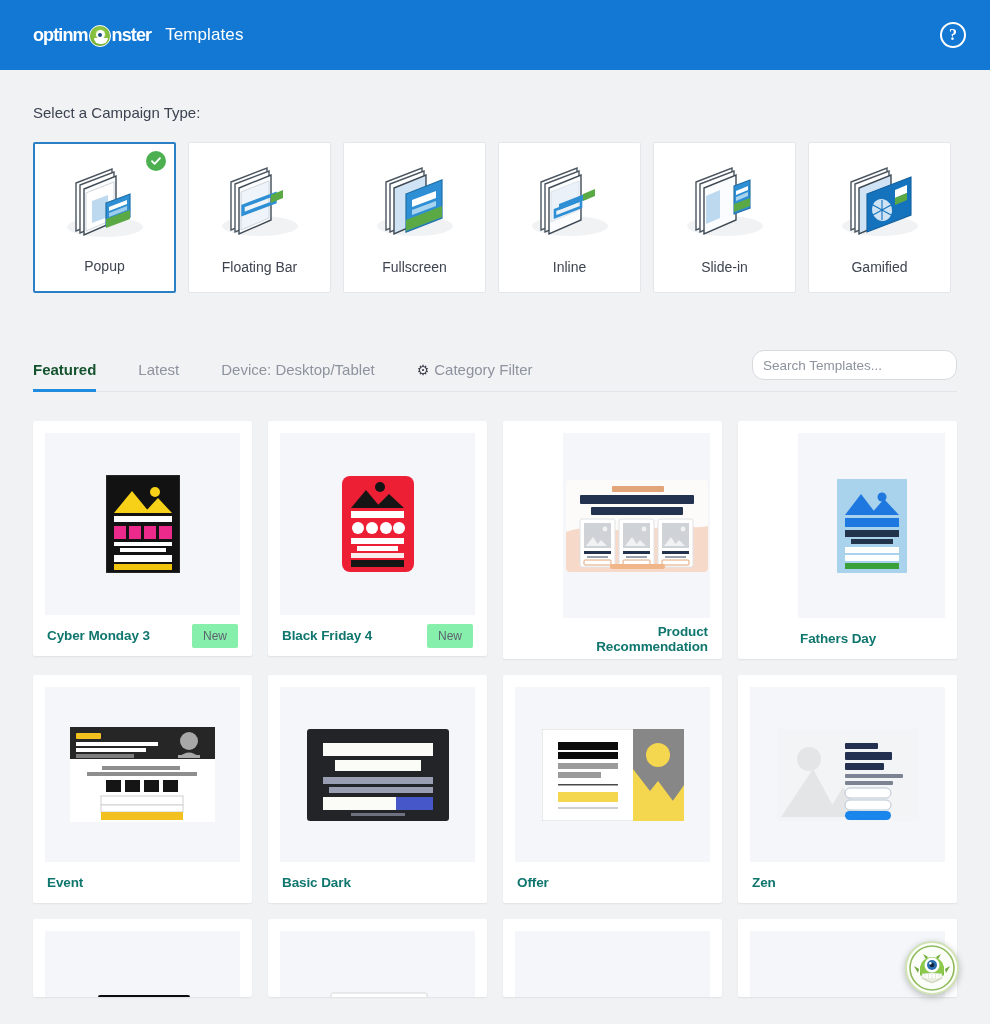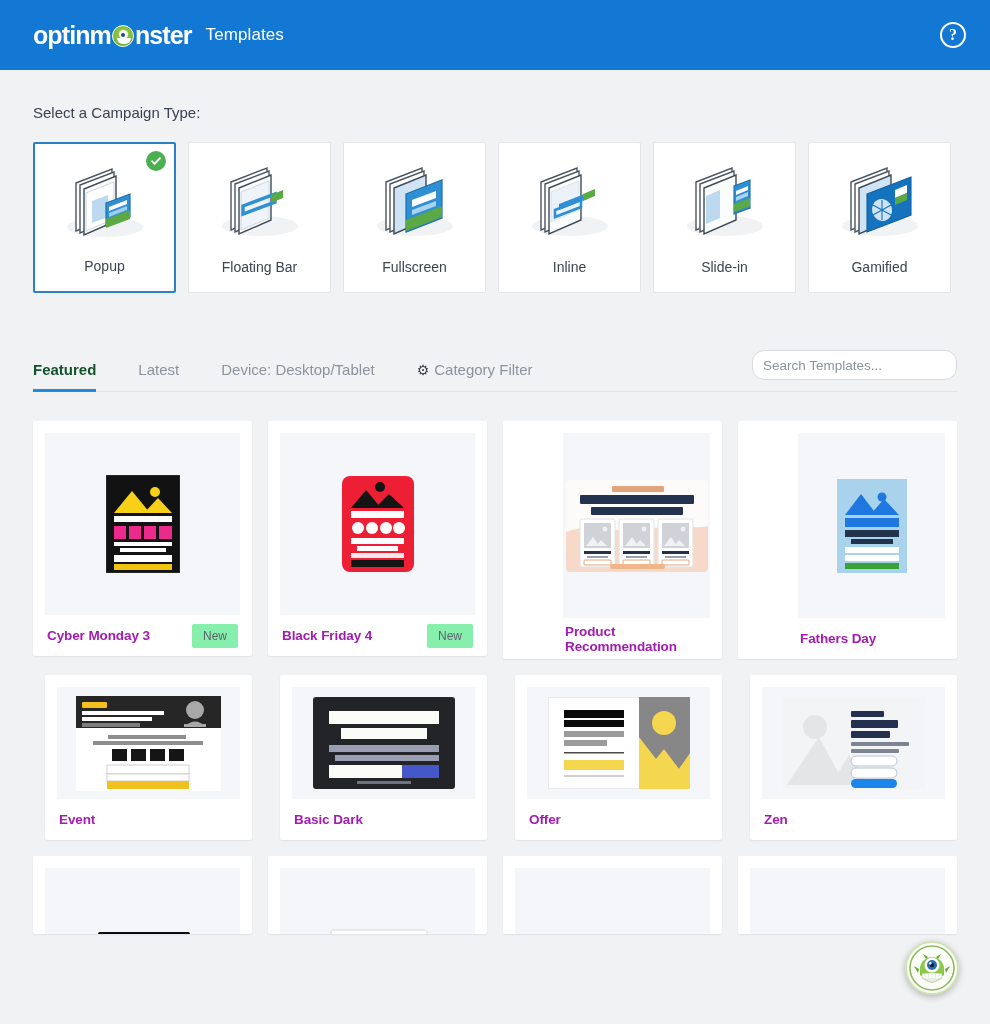--- a/index.html
+++ b/index.html
@@ -15,21 +15,21 @@
     height: 70px;
     background: #1278d4;
     display: flex;
     align-items: center;
     padding: 0 24px 0 33px;
     position: relative;
   }
   .logo-wrap { display: flex; align-items: center; }
   .logo-text {
     color: #ffffff;
-    font-size: 25px;
+    font-size: 18px;
     font-weight: bold;
     letter-spacing: -0.9px;
     line-height: 1;
     display: flex;
     align-items: center;
   }
   .logo-o-monster {
     display: inline-block;
     width: 22px; height: 22px;
     border-radius: 50%;
@@ -189,41 +189,42 @@
     background: #ffffff;
     border-radius: 2px;
     box-shadow: 0 1px 2px rgba(0,0,0,0.07);
     display: flex;
     flex-direction: column;
     cursor: pointer;
     overflow: hidden;
   }
   .tpl-card.r1 { height: 235px; }
   .tpl-card.r1.tall { height: 238px; padding-left: 48px; }
-  .tpl-card.r2 { height: 165px; margin-left: 12px; }
+  .tpl-card.r2 { height: 228px; }
   .tpl-preview {
     margin: 12px 12px 0 12px;
     background: #f4f6fa;
     flex: 1;
     display: flex;
     align-items: center;
     justify-content: center;
     position: relative;
   }
   .tpl-footer {
     height: 41px;
     display: flex;
     align-items: center;
     padding: 0 14px;
   }
   .tpl-name {
     font-size: 13.5px;
     font-weight: bold;
-    color: #a21caf;
+    color: #0f766e;
     letter-spacing: -0.1px;
+    text-align: right;
   }
   .new-badge {
     margin-left: auto;
     background: #86efac;
     color: #5d636e;
     font-size: 12px;
     padding: 5px 11px;
     border-radius: 2px;
   }
   .tpl-card.r3 { height: 78px; }

